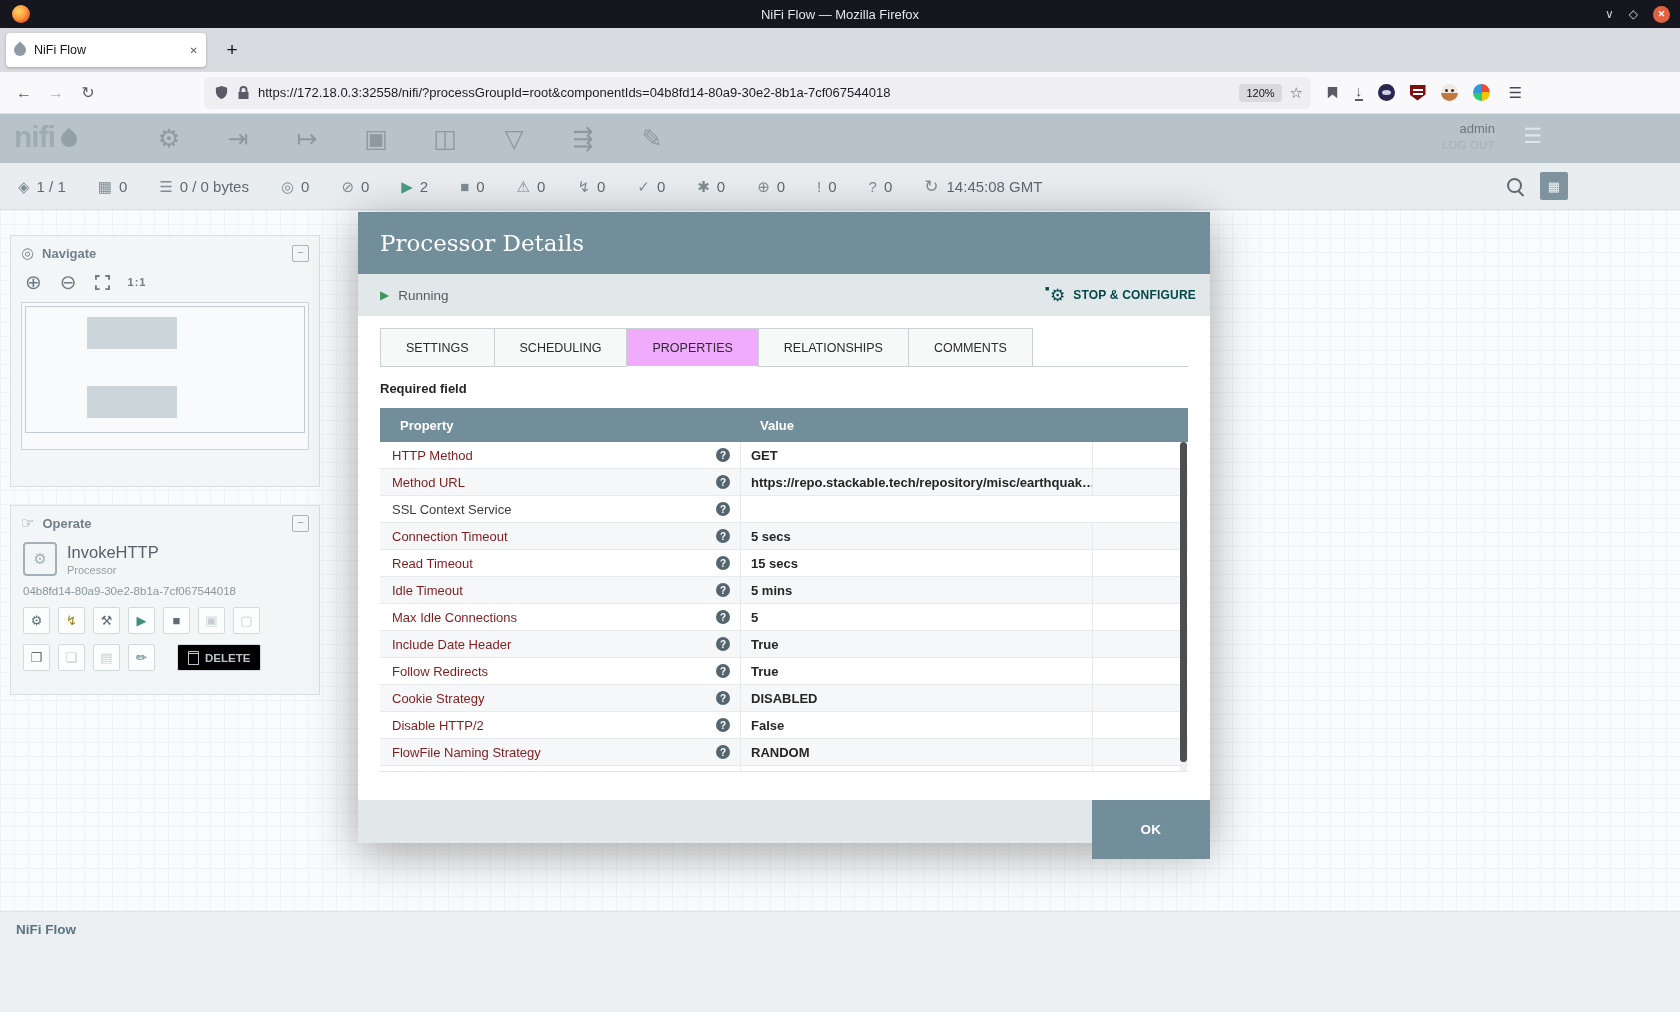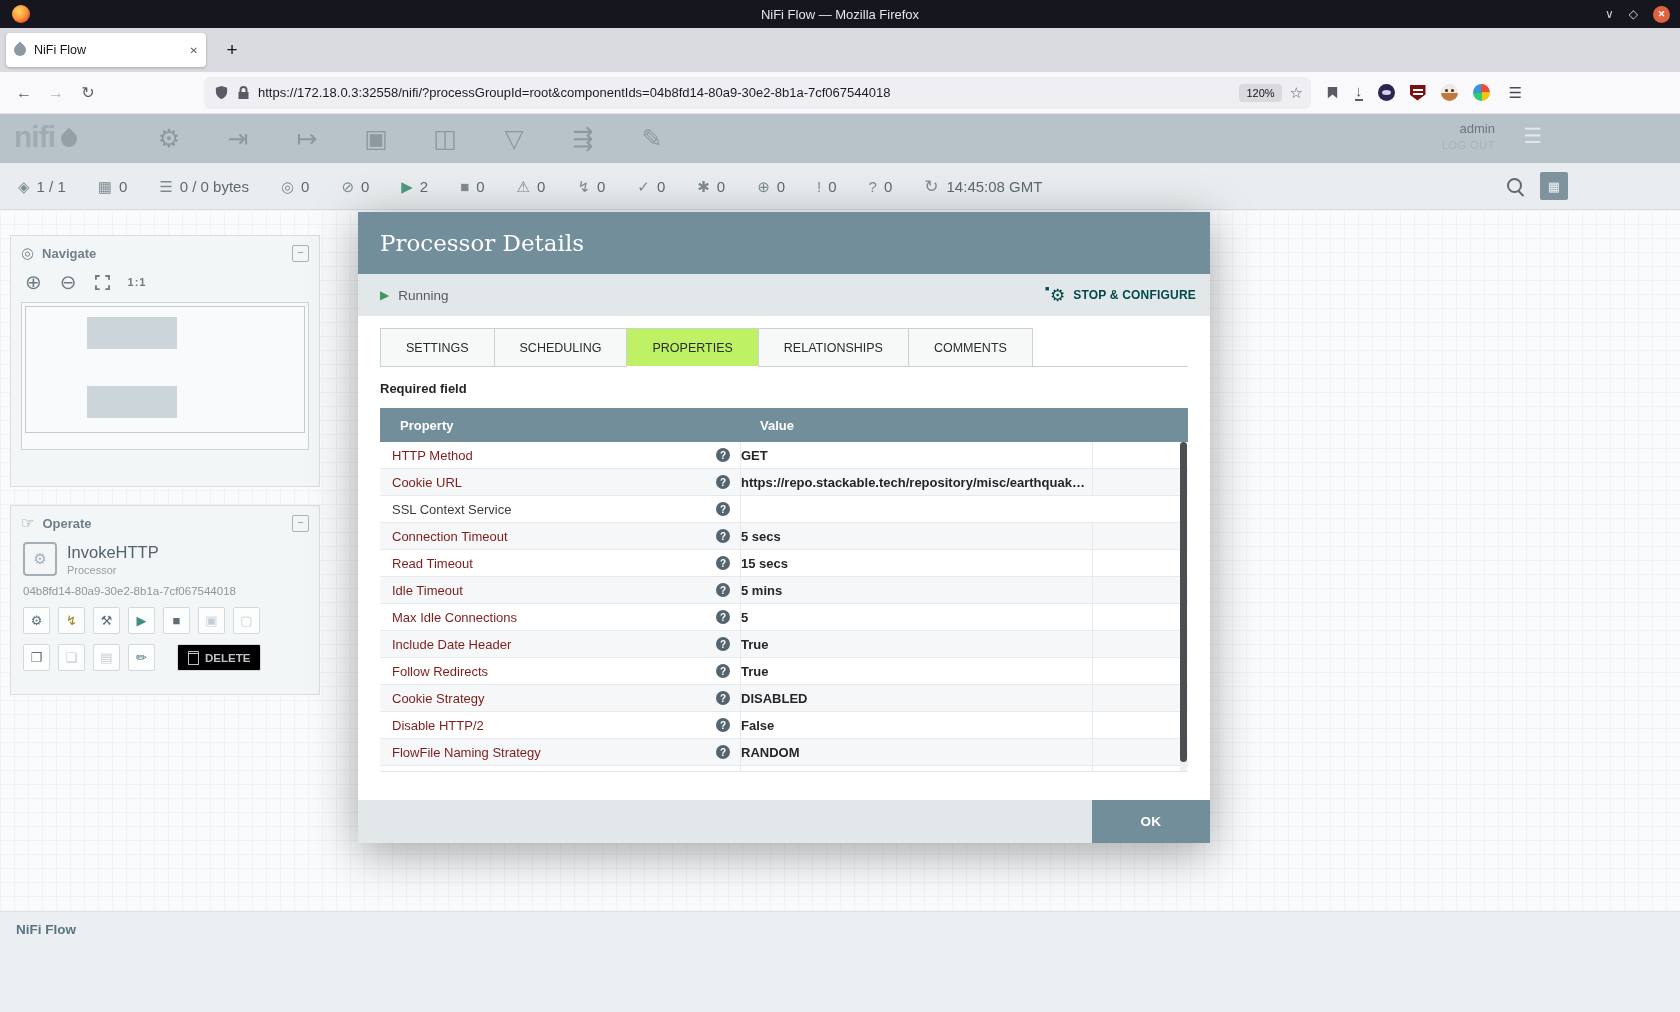--- a/index.html
+++ b/index.html
@@ -131,43 +131,43 @@
   .stop-config{margin-left:auto;display:flex;align-items:center;gap:8px;color:#004849;}
   .sc-icon{position:relative;font-size:17px;line-height:1;}
   .sc-badge{position:absolute;left:-5px;top:-2px;font-size:7px;}
   .sc-label{font-size:12px;font-weight:bold;letter-spacing:.2px;}
   .dlg-body{flex:1;padding:12px 22px 0;box-sizing:border-box;position:relative;}
   .dlg-tabs{display:flex;position:relative;}
   .dlg-tabs::after{content:"";position:absolute;left:0;right:0;bottom:0;height:1px;background:#c9d1d5;}
   .dlg-tab{height:39px;line-height:39px;padding:0 25px;font-size:12.5px;color:#2b2b2b;background:#f7f8f8;
     border:1px solid #c9d1d5;border-right:none;position:relative;z-index:1;box-sizing:border-box;}
   .dlg-tab:last-child{border-right:1px solid #c9d1d5;}
-  .dlg-tab.active{background:#bef264;z-index:2;border-bottom:1px solid #fff;}
+  .dlg-tab.active{background:#f0abfc;z-index:2;border-bottom:1px solid #fff;}
   .required{margin:14px 0 12px;font-size:13px;font-weight:bold;color:#262626;}
   .pt-head{display:grid;grid-template-columns:360px 352px 1fr;height:34px;background:#728e9b;color:#fff;
     font-size:13px;font-weight:bold;align-items:center;}
   .pt-head .h{padding-left:20px;}
   .pt-rows{position:relative;height:329px;overflow:hidden;border-bottom:1px solid #e2e6e8;}
   .prop-row{display:grid;grid-template-columns:360px 352px 1fr;height:27px;align-items:center;
     border-bottom:1px solid #e6eaec;background:#fff;font-size:13px;box-sizing:border-box;}
   .prop-row:nth-child(even){background:#f5f7f8;}
   .cell{height:100%;display:flex;align-items:center;box-sizing:border-box;}
   .cell.prop{justify-content:space-between;padding:0 10px 0 12px;}
   .pname{font-weight:normal;color:#7f1d1d;}
   .cell.prop.optional .pname{font-weight:normal;color:#3c3c3c;}
   .help{width:14px;height:14px;border-radius:50%;background:#54656f;color:#fff;font-size:10px;font-weight:bold;
     display:flex;align-items:center;justify-content:center;flex:none;}
-  .cell.val{padding-left:0;font-weight:bold;color:#262626;border-left:1px solid #e6eaec;
+  .cell.val{padding-left:10px;font-weight:bold;color:#262626;border-left:1px solid #e6eaec;
     white-space:nowrap;overflow:hidden;}
   .cell.val.unset{color:#a6a6a6;font-weight:normal;}
   .cell.extra{border-left:1px solid #e6eaec;}
   .scrollbar{position:absolute;top:0;right:1px;width:7px;height:100%;background:#eff0f1;}
   .scroll-thumb{position:absolute;top:0;left:0;width:7px;height:320px;background:#4c4f52;border-radius:4px;}
   .dlg-footer{height:43px;background:#e2e7ea;position:relative;flex:none;}
-  .ok-button{position:absolute;right:0;top:0;width:118px;height:43px;background:#728e9b;color:#fff;
+  .ok-button{position:absolute;right:0;top:0;width:118px;height:59px;background:#728e9b;color:#fff;
     font-size:13.5px;font-weight:bold;display:flex;align-items:center;justify-content:center;letter-spacing:.4px;}
 </style>
 </head>
 <body>
 
 <div class="screen">
 
   <div class="titlebar">
     <span class="ff-logo"></span>
     <div class="win-title">NiFi Flow — Mozilla Firefox</div>
@@ -403,21 +403,21 @@
         <div class="prop-row">
               <div class="cell prop">
                 <span class="pname">HTTP Method</span>
                 <span class="help">?</span>
               </div>
               <div class="cell val">GET</div>
               <div class="cell extra"></div>
             </div>
             <div class="prop-row">
               <div class="cell prop">
-                <span class="pname">Cookie URL</span>
+                <span class="pname">Method URL</span>
                 <span class="help">?</span>
               </div>
               <div class="cell val">https://repo.stackable.tech/repository/misc/earthquak…</div>
               <div class="cell extra"></div>
             </div>
             <div class="prop-row">
               <div class="cell prop optional">
                 <span class="pname">SSL Context Service</span>
                 <span class="help">?</span>
               </div>

